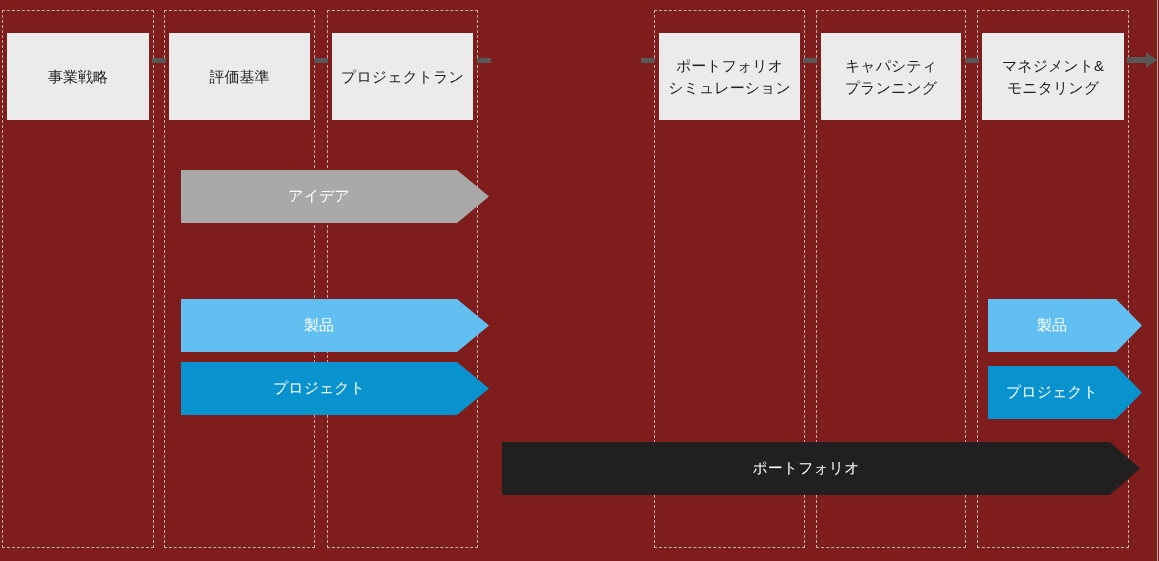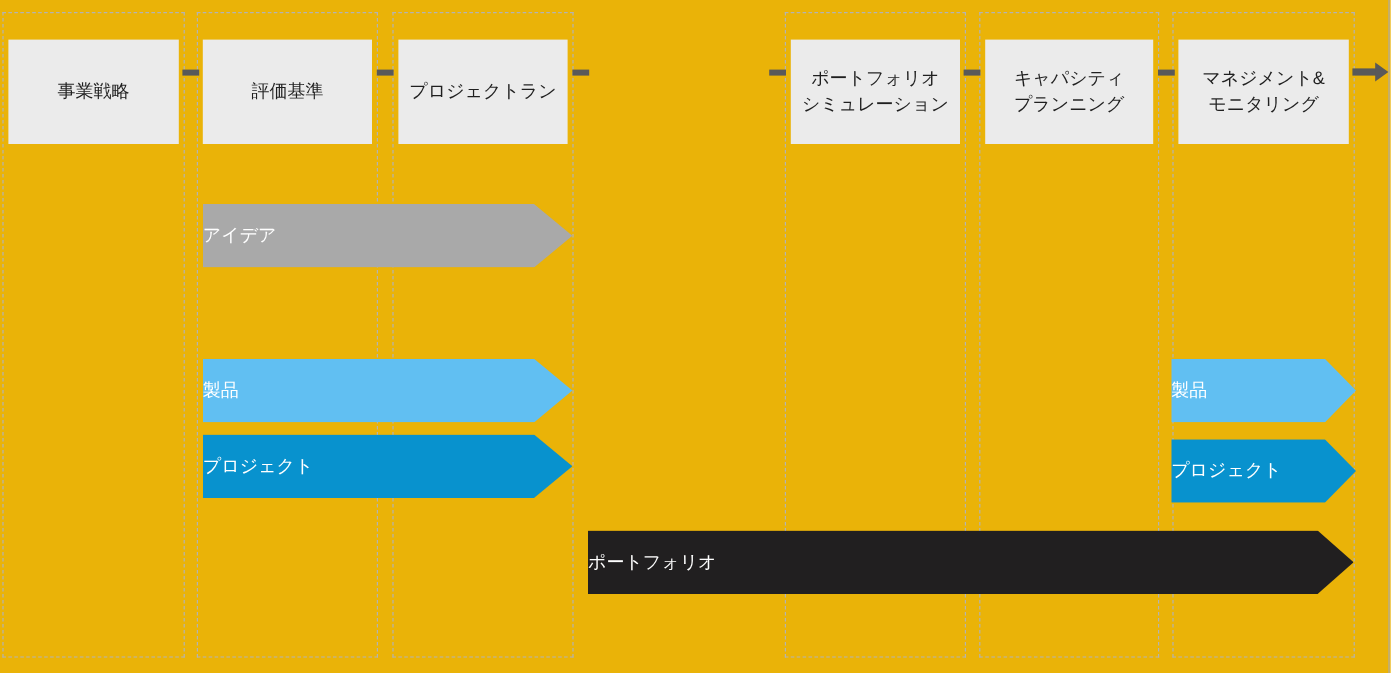--- a/index.html
+++ b/index.html
@@ -2,21 +2,21 @@
 <html><head>
 <meta charset="utf-8">
 <style>
   * { box-sizing: border-box; margin: 0; padding: 0; }
   html, body {
     width: 1159px; height: 561px;
     background: #ffffff;
     font-family: "Liberation Sans", "DejaVu Sans", sans-serif;
     overflow: hidden;
   }
-  .canvas { position: relative; width: 1159px; height: 561px; background: #eab308; }
+  .canvas { position: relative; width: 1159px; height: 561px; background: #7f1d1d; }
 
   
   .col {
     position: absolute; top: 10px; height: 538px;
     border: 1px dashed #b3b3b3;
     background: transparent;
   }
   .hdr {
     position: absolute; top: 22px; left: 4px; right: 4px; height: 87px;
     background: #ebebeb;
@@ -33,22 +33,22 @@
   .final-shaft { position: absolute; left: 1127px; top: 57px; width: 21px; height: 6px; background: #595959; }
   .final-head {
     position: absolute; left: 1146px; top: 52px; width: 0; height: 0;
     border-top: 8px solid transparent; border-bottom: 8px solid transparent;
     border-left: 11px solid #595959;
   }
 
   
   .parrow {
     position: absolute; height: 53px;
-    display: flex; align-items: center; 
-    color: #ffffff; font-size: 15px;
+    display: flex; align-items: center; justify-content: center;
+    color: #ffffff; font-size: 15px; margin-left: 12px;
   }
   .tip32 { clip-path: polygon(0 0, calc(100% - 32px) 0, 100% 50%, calc(100% - 32px) 100%, 0 100%); padding-right: 32px; }
   .tip30 { clip-path: polygon(0 0, calc(100% - 30px) 0, 100% 50%, calc(100% - 30px) 100%, 0 100%); padding-right: 30px; }
   .tip26 { clip-path: polygon(0 0, calc(100% - 26px) 0, 100% 50%, calc(100% - 26px) 100%, 0 100%); padding-right: 26px; }
 
   
   .edge-right { position: absolute; right: 1px; top: 0; width: 1px; height: 561px; background: #ababab; }
 </style>
 </head>
 <body>

